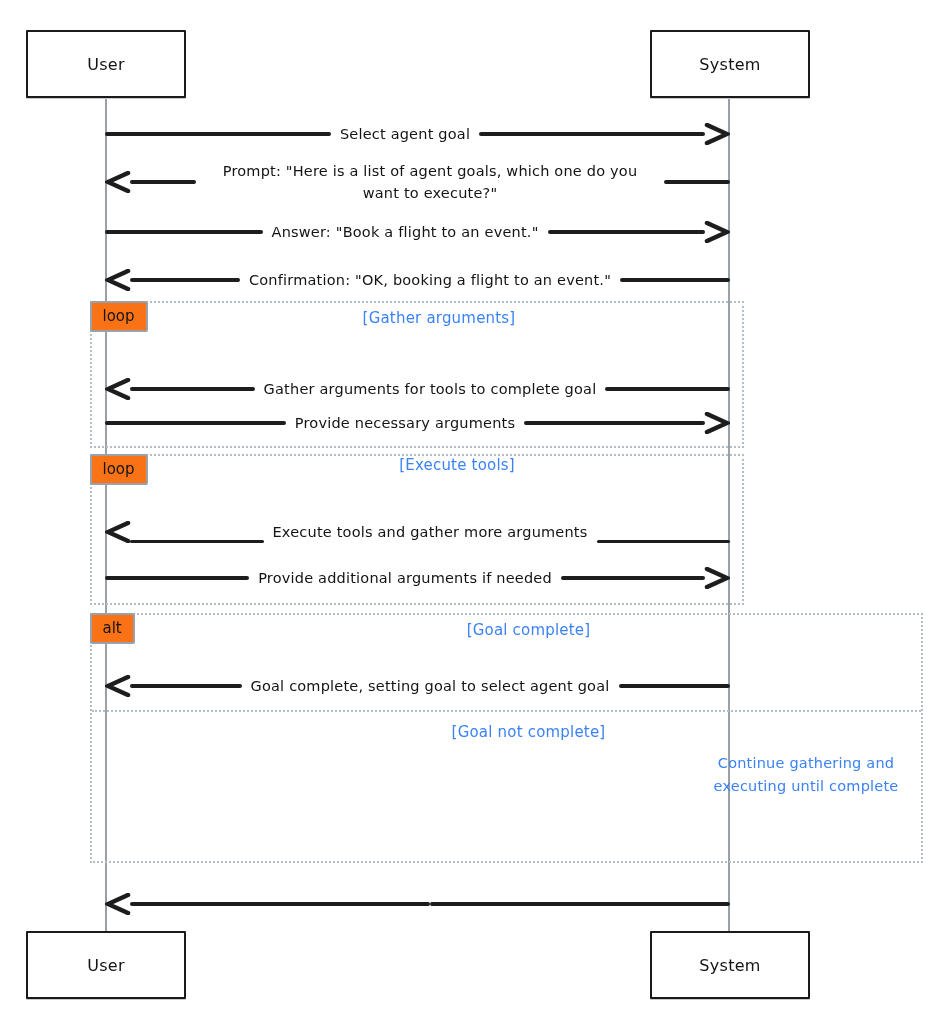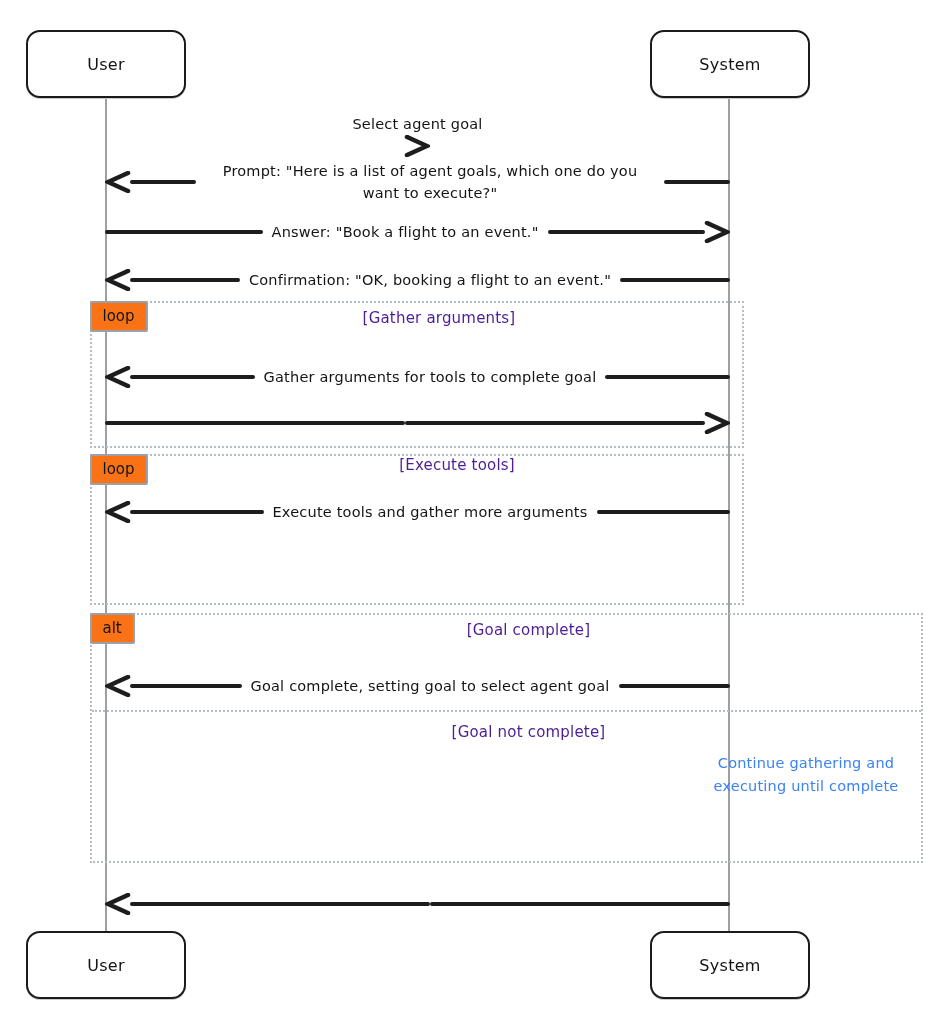--- a/index.html
+++ b/index.html
@@ -5,21 +5,21 @@
   html,body{margin:0;padding:0;background:#ffffff;}
   .canvas{
     position:relative;width:936px;height:1017px;background:#ffffff;
     font-family:"DejaVu Sans", sans-serif;color:#141414;overflow:hidden;
   }
   
   .lifeline{position:absolute;width:2px;top:98px;height:833px;background:#9aa0a5;}
   
   .actor{
     position:absolute;width:156px;height:64px;background:#ffffff;
-    border:2.5px solid #1b1b1b;border-radius:14px;
+    border:2.5px solid #1b1b1b;border-radius:1px;
     display:flex;align-items:center;justify-content:center;
     font-size:16px;letter-spacing:.3px;
     box-shadow:0 1px 0 #c9c9c9;
   }
   
   .msg{
     position:absolute;left:105px;width:625px;height:22px;
     display:flex;align-items:center;
   }
   .msg.two-line{height:46px;}
@@ -34,21 +34,21 @@
   .head.right{margin-left:-1px;}
   
   .frame{position:absolute;border:2.5px dotted #b4bcc4;}
   .frame-label{
     position:absolute;top:-2.5px;left:-2.5px;
     background:#f97316;border:2px solid #99a2aa;border-radius:2px;
     padding:3px 11px;font-size:15px;line-height:1.4;color:#141414;
   }
   .frame-title{
     position:absolute;left:0;right:0;text-align:center;
-    font-size:15px;letter-spacing:.2px;color:#4c1d95;padding-left:44px;
+    font-size:15px;letter-spacing:.2px;color:#3b82f6;padding-left:44px;
   }
   .alt-divider{position:absolute;left:0;right:0;border-top:2.5px dotted #b4bcc4;}
   
   .note-text{
     position:absolute;text-align:center;font-size:14.5px;line-height:1.6;
     letter-spacing:.2px;color:#3b82f6;
   }
 </style>
 </head>
 <body>
@@ -70,21 +70,21 @@
 
   <div class="frame" style="left:90px;top:613px;width:829px;height:246px;text-decoration:underline;">
     <div class="frame-label">alt</div>
     <div class="frame-title" style="top:6px;">[Goal complete]</div>
     <div class="alt-divider" style="top:95px;"></div>
     <div class="frame-title" style="top:108px;">[Goal not complete]</div>
   </div>
 
   <div class="note-text" style="left:712px;top:752px;width:188px;">Continue gathering and executing until complete</div>
 
-  <div class="msg" style="top:113px;flex-direction:column;">
+  <div class="msg" style="top:123px;">
     <span class="ln"></span>
     <span class="mtext">Select agent goal</span>
     <span class="ln"></span>
     <svg class="head right" width="26" height="22" viewBox="0 0 26 22">
         <path d="M3 2 L23 11 L3 20" fill="none" stroke="#1d1d1d" stroke-width="4.5" stroke-linecap="round"></path>
       </svg>
   </div>
 
   <div class="msg two-line" style="top:159px;">
     <svg class="head left" width="26" height="22" viewBox="0 0 26 22">
@@ -106,46 +106,55 @@
 
   <div class="msg" style="top:269px;">
     <svg class="head left" width="26" height="22" viewBox="0 0 26 22">
         <path d="M23 2 L3 11 L23 20" fill="none" stroke="#1d1d1d" stroke-width="4.5" stroke-linecap="round"></path>
       </svg>
     <span class="ln"></span>
     <span class="mtext">Confirmation: "OK, booking a flight to an event."</span>
     <span class="ln"></span>
   </div>
 
-  <div class="msg" style="top:366px;">
+  <div class="msg" style="top:378px;">
     <svg class="head left" width="26" height="22" viewBox="0 0 26 22">
         <path d="M23 2 L3 11 L23 20" fill="none" stroke="#1d1d1d" stroke-width="4.5" stroke-linecap="round"></path>
       </svg>
     <span class="ln"></span>
     <span class="mtext">Gather arguments for tools to complete goal</span>
     <span class="ln"></span>
   </div>
 
   <div class="msg" style="top:412px;">
     <span class="ln"></span>
+    <span class="mtext">Provide necessary arguments</span>
     <span class="ln"></span>
     <svg class="head right" width="26" height="22" viewBox="0 0 26 22">
         <path d="M3 2 L23 11 L3 20" fill="none" stroke="#1d1d1d" stroke-width="4.5" stroke-linecap="round"></path>
       </svg>
   </div>
 
-  <div class="msg" style="top:501px;">
+  <div class="msg" style="top:521px;align-items:flex-end;">
     <svg class="head left" width="26" height="22" viewBox="0 0 26 22">
         <path d="M23 2 L3 11 L23 20" fill="none" stroke="#1d1d1d" stroke-width="4.5" stroke-linecap="round"></path>
       </svg>
     <span class="ln"></span>
     <span class="mtext">Execute tools and gather more arguments</span>
     <span class="ln"></span>
   </div>
 
+  <div class="msg" style="top:567px;">
+    <span class="ln"></span>
+    <span class="mtext">Provide additional arguments if needed</span>
+    <span class="ln"></span>
+    <svg class="head right" width="26" height="22" viewBox="0 0 26 22">
+        <path d="M3 2 L23 11 L3 20" fill="none" stroke="#1d1d1d" stroke-width="4.5" stroke-linecap="round"></path>
+      </svg>
+  </div>
 
   <div class="msg" style="top:675px;align-items:center;">
     <svg class="head left" width="26" height="22" viewBox="0 0 26 22">
         <path d="M23 2 L3 11 L23 20" fill="none" stroke="#1d1d1d" stroke-width="4.5" stroke-linecap="round"></path>
       </svg>
     <span class="ln"></span>
     <span class="mtext">Goal complete, setting goal to select agent goal</span>
     <span class="ln"></span>
   </div>
 

